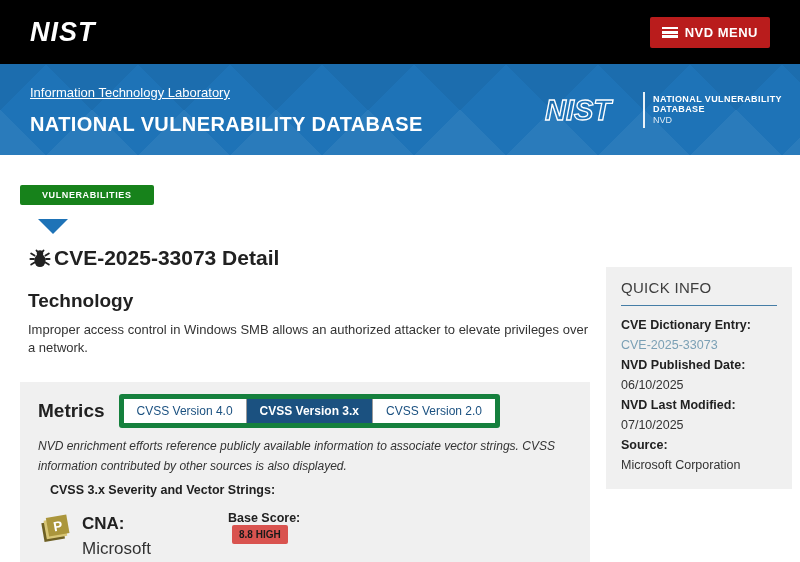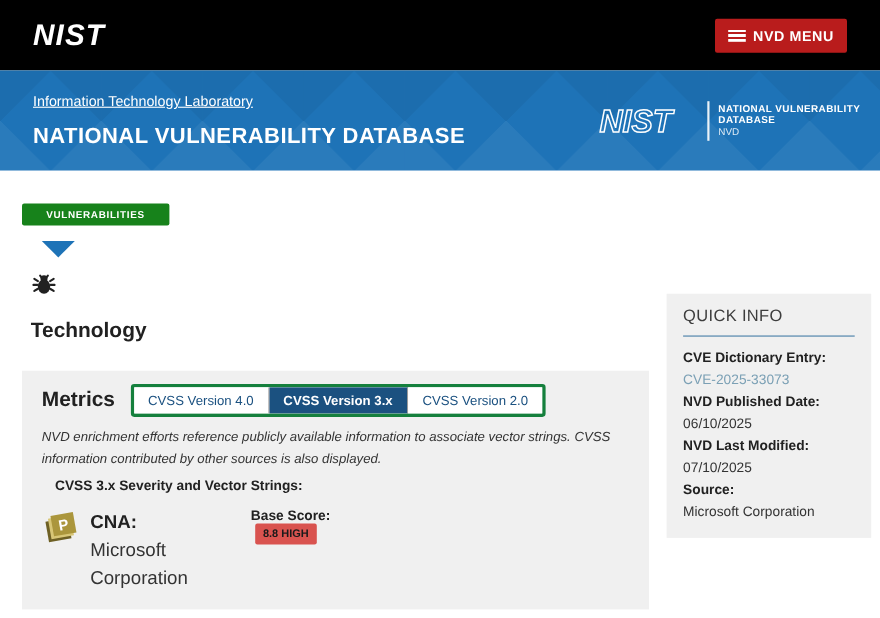--- a/index.html
+++ b/index.html
@@ -37,21 +37,21 @@
   .main-col{width:570px;flex:none;padding-left:8px;box-sizing:border-box;}
   .vuln-badge{display:inline-block;margin-top:30px;margin-left:-8px;background:var(--badge_green,#17821b);color:#fff;font-size:9px;font-weight:bold;letter-spacing:.6px;padding:5px 22px;border-radius:2px;cursor:pointer;}
   .cve-title{margin-top:41px;font-size:21px;font-weight:bold;color:#212121;display:flex;align-items:center;}
   .bug-icon{margin-right:2px;flex:none;}
   h2.sect{font-size:19px;font-weight:bold;margin:20px 0 0 0;color:#212121;}
   .desc-text{font-size:13px;color:#333;margin-top:9px;line-height:1.4;}
   
   .metrics-box{background:#f0f0f0;margin:25px 0 0 -8px;padding:12px 18px 16px 18px;width:570px;box-sizing:border-box;}
   .metrics-head-row{display:flex;align-items:center;gap:14px;}
   .metrics-title{font-size:19px;font-weight:bold;}
-  .cvss-tabs{display:flex;border:3px solid #15803d;border-radius:3px;overflow:hidden;background:#fff;}
+  .cvss-tabs{display:flex;border:5px solid #15803d;border-radius:3px;overflow:hidden;background:#fff;}
   .cvss-tab{font-family:inherit;font-size:12px;padding:5px 13px;background:#fff;border:none;border-right:1px solid #9a9a9a;color:#1b5180;cursor:pointer;white-space:nowrap;}
   .cvss-tab:last-child{border-right:none;}
   .cvss-tab.active{background:var(--tab_active,#1b5180);color:#fff;font-weight:bold;}
   .metrics-note{font-size:12px;font-style:italic;color:#333;margin-top:9px;line-height:1.65;}
   .metrics-subhead{font-size:12.5px;font-weight:bold;margin-top:6px;padding-left:12px;}
   .cna-row{display:flex;margin-top:14px;align-items:flex-start;}
   .cna-cell{display:flex;gap:8px;width:190px;align-items:flex-start;}
   .cna-text{font-size:17px;color:#333;line-height:1.5;width:110px;}
   .score-cell{width:130px;font-size:12.5px;}
   .score-badge{display:inline-block;background:var(--score_red,#d9534f);color:#1a1a1a;font-size:10px;font-weight:bold;padding:4px 7px;border-radius:2px;margin-left:4px;cursor:pointer;text-align:right;}
@@ -108,23 +108,25 @@
           <line x1="3.2" y1="18.5" x2="6.5" y2="16.5"></line>
           <line x1="20.8" y1="7.5" x2="17.5" y2="9.5"></line>
           <line x1="21.6" y1="13" x2="18" y2="13"></line>
           <line x1="20.8" y1="18.5" x2="17.5" y2="16.5"></line>
           <line x1="8.5" y1="4.5" x2="10" y2="6.5"></line>
           <line x1="15.5" y1="4.5" x2="14" y2="6.5"></line>
         </g>
         <circle cx="12" cy="7.5" r="3.2" fill="#212121"></circle>
         <ellipse cx="12" cy="14.5" rx="5.6" ry="6.6" fill="#212121"></ellipse>
       </svg>
+      <span>CVE-2025-33073 Detail</span>
     </div>
 
     <h2 class="sect">Technology</h2>
+    <div class="desc-text">Improper access control in Windows SMB allows an authorized attacker to elevate privileges over a network.</div>
 
     
     <div class="metrics-box">
       <div class="metrics-head-row">
         <span class="metrics-title">Metrics</span>
         <span class="cvss-tabs">
           <button class="cvss-tab">CVSS Version 4.0</button>
           <button class="cvss-tab active">CVSS Version 3.x</button>
           <button class="cvss-tab">CVSS Version 2.0</button>
         </span>

